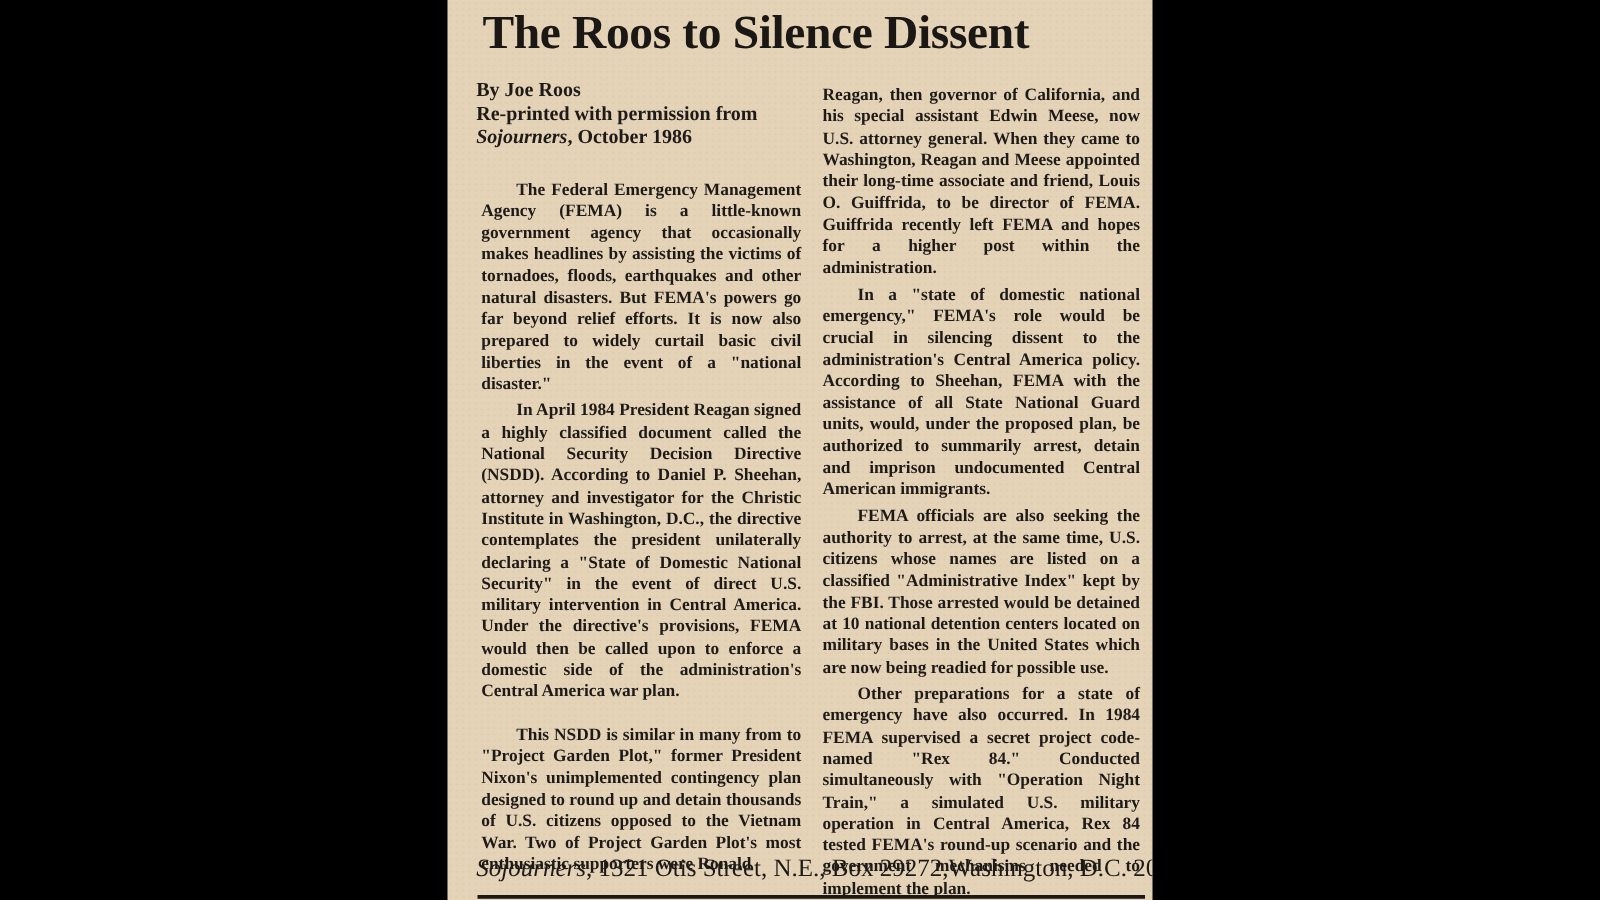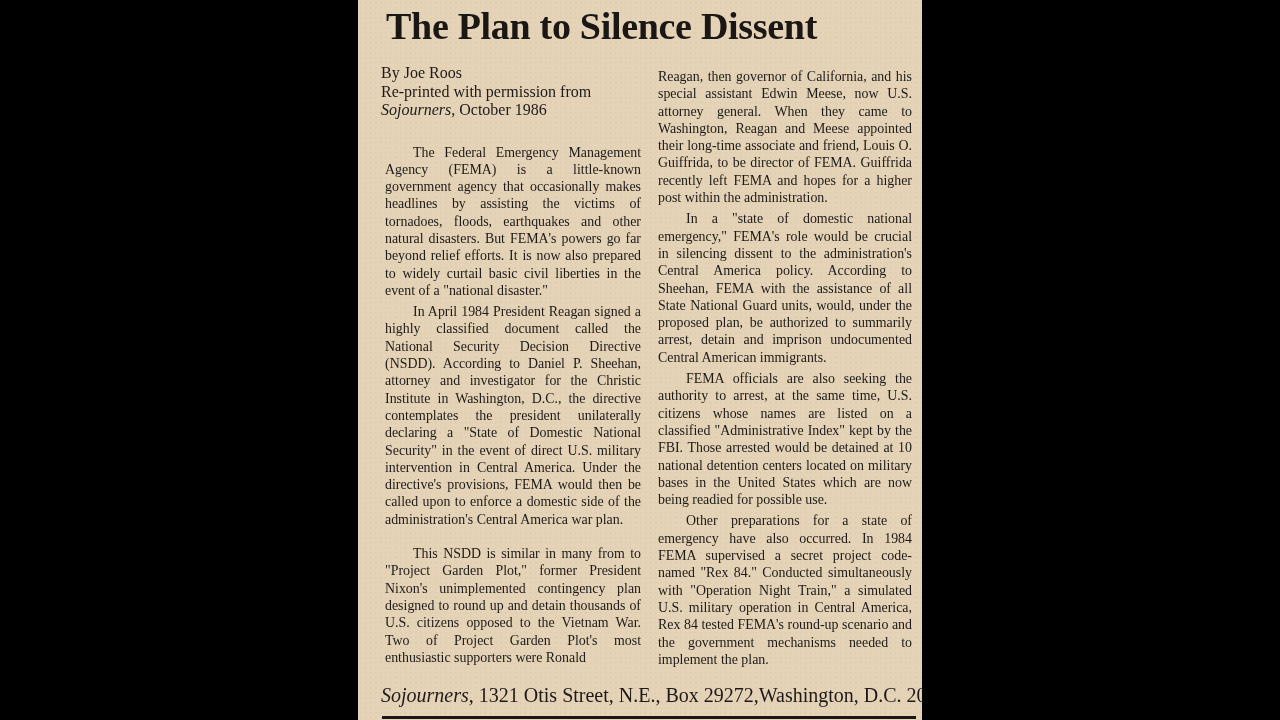--- a/index.html
+++ b/index.html
@@ -14,42 +14,42 @@
     background-image: radial-gradient(rgba(120,90,60,0.06) 1px, transparent 1px);
     background-size: 5px 5px;
     overflow:hidden;
     color:#1d1a17;
   }
   .title {
     position:absolute; left:28px; top:4px;
     font-size:38px; font-weight:bold; letter-spacing:-0.3px;
     white-space:nowrap; margin:0; color:#1a1714;
   }
-  .col { position:absolute; width:264px; font-size:13.9px; line-height:17.3px; }
+  .col { position:absolute; width:264px; font-size:13.9px; line-height:17.3px;font-weight:bold; }
   .col.left { left:23px; top:64px; }
   .col.right { left:296px; top:64px; width:262px; }
   .byline { font-size:16px; line-height:18.5px; margin:0 0 24px 0; }
   .byline div { white-space:nowrap; }
   .byline em { font-style:italic; }
   p { margin:4px; text-align:justify; text-indent:28px; }
   p.noindent { text-indent:0; }
   p.gap { margin-top:17px; }
   .footer {
     position:absolute; left:23px; top:684px; font-size:20px; white-space:nowrap;
   }
   .footer em { font-style:italic; }
   .rule {
     position:absolute; left:24px; right:6px; top:716px; height:3px; background:#1a1714;
   }
 </style>
 </head>
 <body>
 
 <div class="page">
-  <h1 class="title">The Plan to Silence Dissent</h1>
+  <h1 class="title">The Roos to Silence Dissent</h1>
 
   <div class="col left">
     <div class="byline">
       <div>By Joe Roos</div>
       <div>Re-printed with permission from</div>
       <div><em>Sojourners</em><span>, October 1986</span></div>
     </div>
     <p>The Federal Emergency Management Agency (FEMA) is a little-known government agency that occasionally makes headlines by assisting the victims of tornadoes, floods, earthquakes and other natural disasters. But FEMA's powers go far beyond relief efforts. It is now also prepared to widely curtail basic civil liberties in the event of a "national disaster."</p>
     <p>In April 1984 President Reagan signed a highly classified document called the National Security Decision Directive (NSDD). According to Daniel P. Sheehan, attorney and investigator for the Christic Institute in Washington, D.C., the directive contemplates the president unilaterally declaring a "State of Domestic National Security" in the event of direct U.S. military intervention in Central America. Under the directive's provisions, FEMA would then be called upon to enforce a domestic side of the administration's Central America war plan.</p>
     <p class="gap">This NSDD is similar in many from to "Project Garden Plot," former President Nixon's unimplemented contingency plan designed to round up and detain thousands of U.S. citizens opposed to the Vietnam War. Two of Project Garden Plot's most enthusiastic supporters were Ronald</p>

